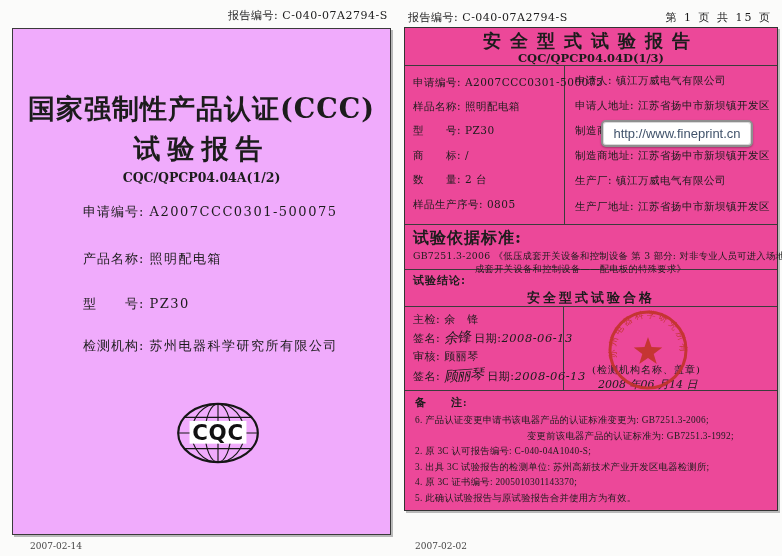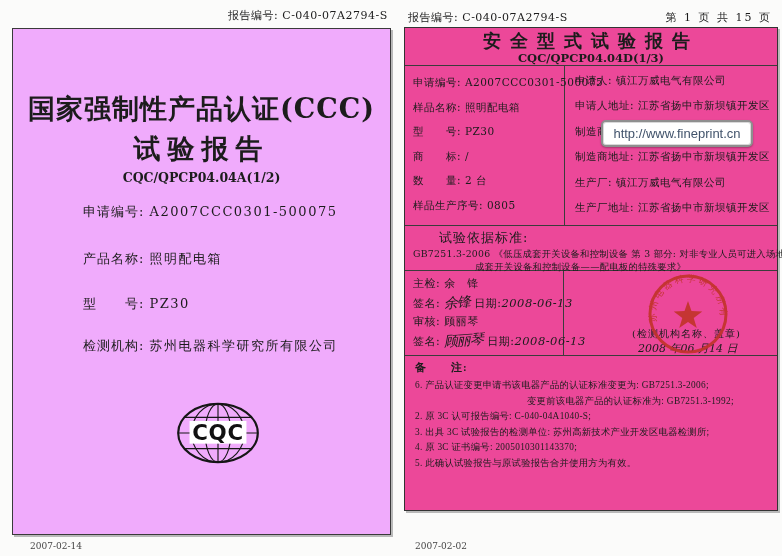--- a/index.html
+++ b/index.html
@@ -27,27 +27,27 @@
   .rp-row:last-child{border-bottom:none;}
   .row-title{height:38px;text-align:center;padding-top:2px;}
   .rp-title{font-size:18px;font-weight:700;letter-spacing:9px;line-height:22px;}
   .rp-code{font-size:11.5px;font-weight:700;line-height:12px;}
   .row-info{height:160px;display:flex;}
   .col-l{width:160px;border-right:1px solid #3c3c3c;box-sizing:border-box;display:flex;
          flex-direction:column;justify-content:space-between;padding:10px 4px 12px 8px;}
   .col-r{flex:1;display:flex;flex-direction:column;justify-content:space-between;padding:8px 4px 10px 10px;}
   .info-line{font-size:10.5px;letter-spacing:.5px;white-space:nowrap;}
   .row-std{height:45px;padding:3px 8px;}
-  .std-label{font-size:13px;font-weight:400;letter-spacing:1px;margin-left:26px;}
+  .std-label{font-size:16px;font-weight:700;letter-spacing:1px;}
   .std-line{font-size:9.3px;letter-spacing:.3px;line-height:13px;white-space:nowrap;}
   .std-line2{padding-left:62px;}
   .row-concl{height:37px;padding:3px 8px;}
   .concl-label{font-size:11px;font-weight:600;letter-spacing:1px;}
   .concl-val{text-align:center;font-size:13px;font-weight:700;letter-spacing:3px;margin-top:1px;}
-  .row-sign{height:85px;display:flex;gap:40px;}
+  .row-sign{height:85px;display:flex;}
   .sign-l{width:159px;border-right:1px solid #3c3c3c;box-sizing:border-box;display:flex;
           flex-direction:column;justify-content:space-around;padding:4px 2px 4px 8px;}
   .sign-line{font-size:11px;letter-spacing:.5px;white-space:nowrap;}
   .script{display:inline-block;font-style:italic;font-size:14px;transform:rotate(-4deg);letter-spacing:-1px;}
   .hand{font-style:italic;font-size:11.5px;letter-spacing:.5px;}
   .sign-r{flex:1;position:relative;}
   .stamp{position:absolute;left:42px;top:1px;opacity:.92;z-index:3;}
   .stamp-caption{position:absolute;left:28px;top:56px;font-size:10px;letter-spacing:1px;z-index:2;}
   .stamp-date{position:absolute;left:34px;top:70px;font-style:italic;font-size:11px;z-index:2;}
   .row-notes{flex:1;padding:4px 10px;font-family:Liberation Serif, serif;}
@@ -132,20 +132,24 @@
         <div class="info-line"><span>生产厂地址:</span> <span>江苏省扬中市新坝镇开发区</span></div>
       </div>
     </div>
 
     <div class="rp-row row-std">
       <div class="std-label">试验依据标准:</div>
       <div class="std-line">GB7251.3-2006 《低压成套开关设备和控制设备 第 3 部分: 对非专业人员可进入场地的低压</div>
       <div class="std-line std-line2">成套开关设备和控制设备——配电板的特殊要求》</div>
     </div>
 
+    <div class="rp-row row-concl">
+      <div class="concl-label">试验结论:</div>
+      <div class="concl-val">安全型式试验合格</div>
+    </div>
 
     <div class="rp-row row-sign">
       <div class="sign-l">
         <div class="sign-line"><span>主检:</span> <span>余　锋</span></div>
         <div class="sign-line"><span>签名:</span> <span class="script">余锋</span> <span>日期:</span><span class="hand">2008-06-13</span></div>
         <div class="sign-line"><span>审核:</span> <span>顾丽琴</span></div>
         <div class="sign-line"><span>签名:</span> <span class="script">顾丽琴</span> <span>日期:</span><span class="hand">2008-06-13</span></div>
       </div>
       <div class="sign-r">
         <div class="stamp">

